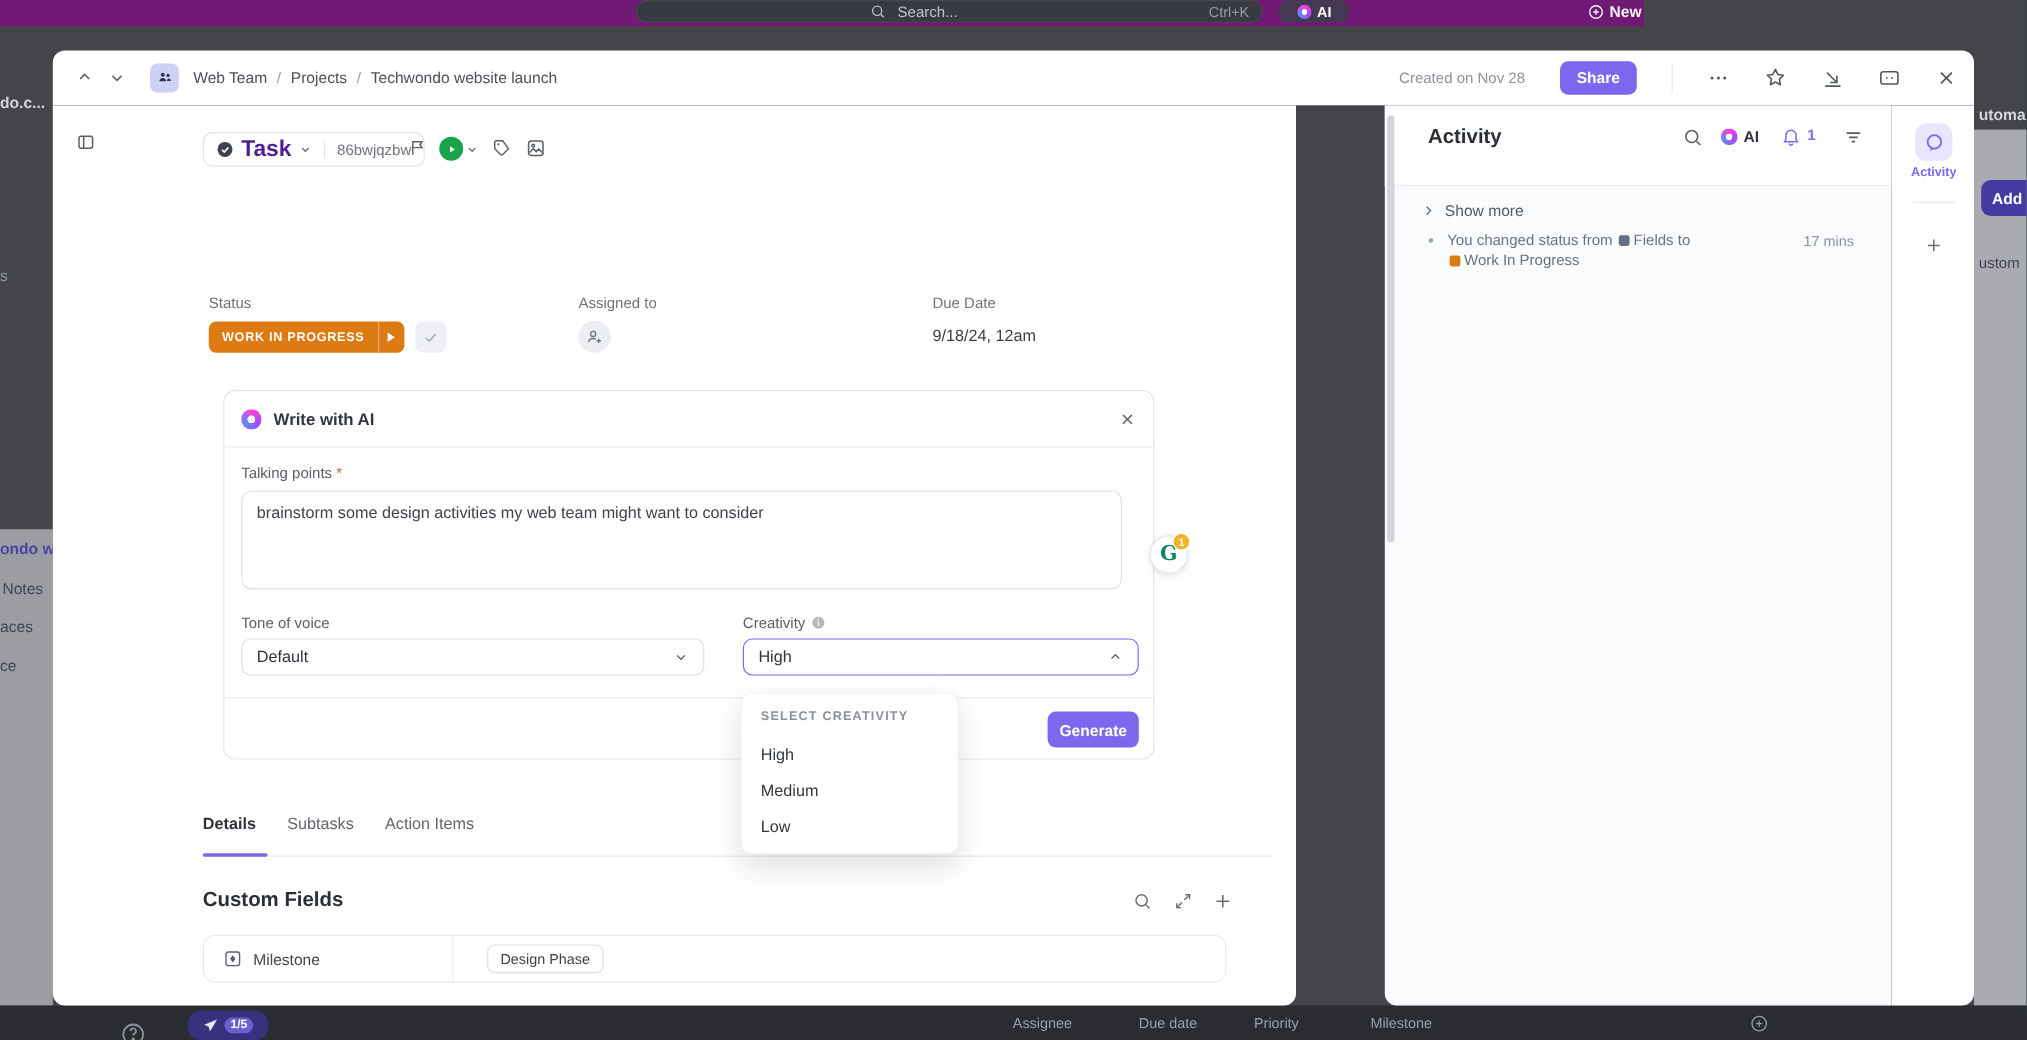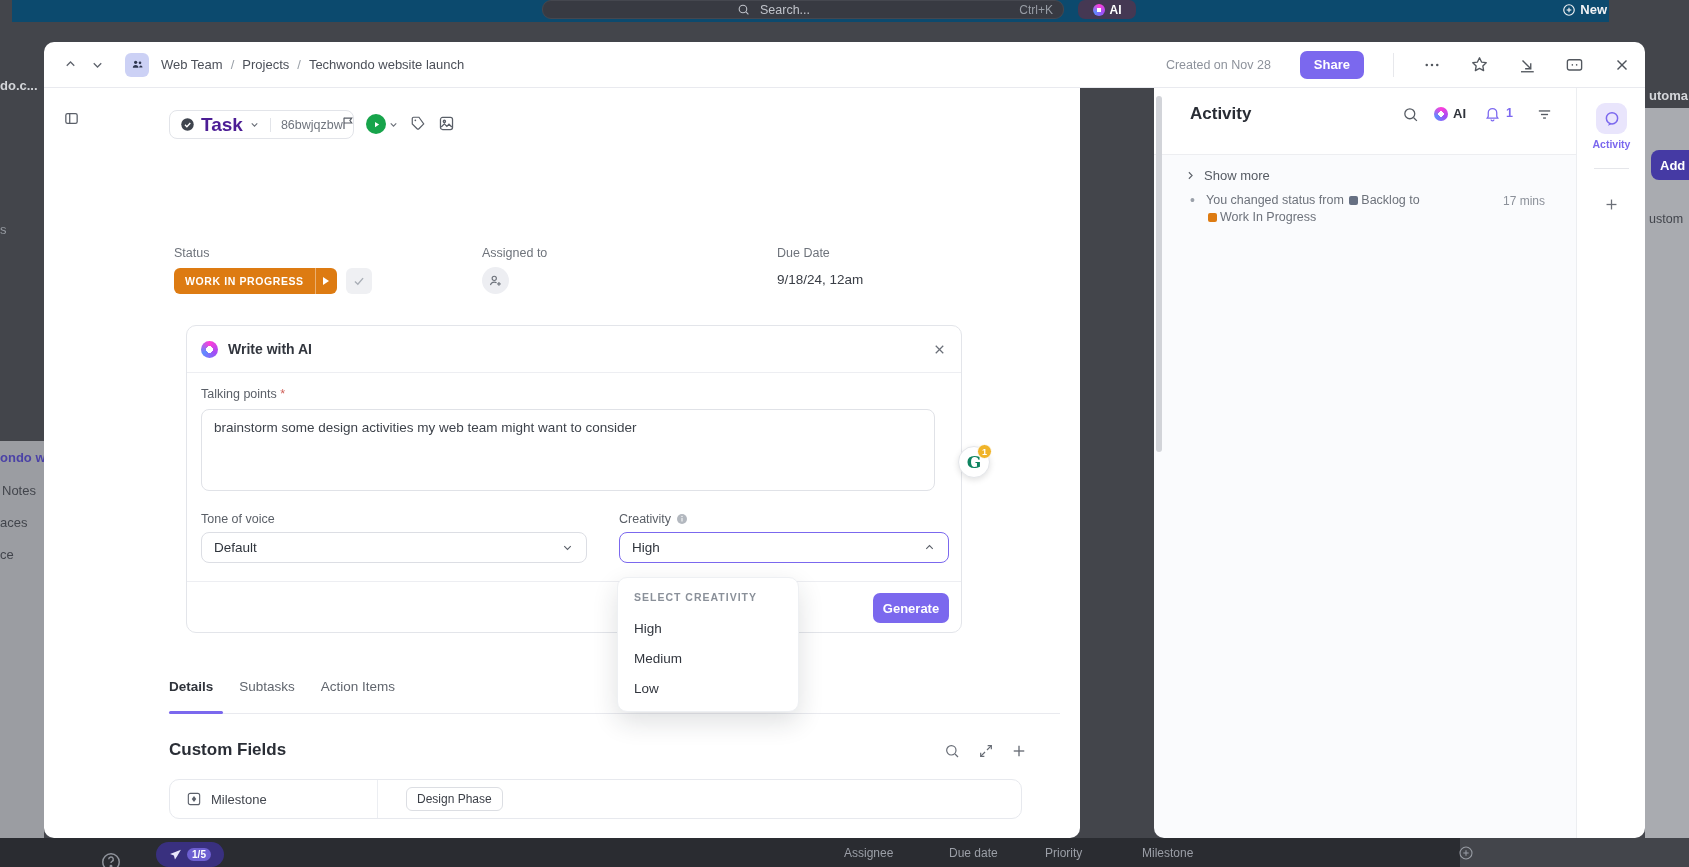--- a/index.html
+++ b/index.html
@@ -2,32 +2,32 @@
 <html><head>
 <meta charset="utf-8">
 <style>
   html,body{margin:0;padding:0;background:#2c2e33;}
   *{box-sizing:border-box;font-family:"Liberation Sans",sans-serif;}
   .stage{position:relative;width:1689px;height:867px;overflow:hidden;background:#43454b;}
   .abs{position:absolute;}
   svg{display:block;}
 
   
-  .topbar{left:12px;top:0;width:1597px;height:22px;background:#0c4a6e;}
+  .topbar{left:0;top:0;width:1370px;height:22px;background:#701a75;}
   .searchpill{left:530px;top:0;width:522px;height:19px;background:#383a42;border:1px solid #45474f;border-radius:9px;display:flex;align-items:center;}
   .searchpill .sicon{margin-left:194px;}
   .searchpill input{background:transparent;border:none;outline:none;color:#c6c9cf;font-size:12.5px;width:150px;margin-left:8px;}
   .searchpill input::placeholder{color:#c0c3ca;}
   .shortcut{margin-left:auto;margin-right:10px;color:#979ca4;font-size:12px;}
   .aipill{left:1066px;top:0;width:58px;height:19px;background:#453853;border-radius:7px;display:flex;align-items:center;justify-content:center;gap:5px;color:#fff;font-size:12px;font-weight:bold;}
   .airing{width:12px;height:12px;border-radius:50%;background:radial-gradient(closest-side,#ffffff 0 38%,transparent 40%),conic-gradient(#ff3dd8,#a44cf5,#5e8bff,#ff3dd8);}
   .newbtn{right:0;top:0;height:19px;display:flex;align-items:center;gap:4px;color:#f2f3f5;font-size:13px;font-weight:bold;padding-right:2px;}
 
   
-  .band-bottom{left:0;top:838px;width:1460px;height:29px;background:#2a2c31;}
+  .band-bottom{left:0;top:838px;width:1689px;height:29px;background:#2a2c31;}
   .frag{color:#d4d6da;font-size:13px;font-weight:bold;white-space:nowrap;}
   .leftlight{left:0;top:441px;width:44px;height:397px;background:#9b9da2;}
   .rightlight{left:1645px;top:108px;width:44px;height:730px;background:#a9abb0;}
   .lfrag{font-size:13px;color:#42454c;white-space:nowrap;}
   .addbtn{left:1651px;top:150px;width:44px;height:30px;background:#453aa4;color:#fff;font-weight:bold;font-size:13px;border-radius:8px 0 0 8px;display:flex;align-items:center;padding-left:9px;}
   .bcol{color:#9b9fa7;font-size:12px;top:846px;white-space:nowrap;}
   .obpill{left:156px;top:842px;width:68px;height:25px;background:#39307f;border-radius:13px;display:flex;align-items:center;justify-content:center;gap:5px;}
   .obbadge{background:#6d5fd1;color:#fff;font-size:10px;font-weight:bold;border-radius:7px;padding:1px 5px;}
 
   
@@ -453,21 +453,21 @@
     <span class="abs iconbtn" style="left:30px;top:81px;">
       <svg width="13" height="13" viewBox="0 0 24 24" fill="none" stroke="#5c6169" stroke-width="2">
           <polyline points="9,6 15,12 9,18"></polyline>
         </svg>
     </span>
     <span class="abs actsub" style="left:50px;top:80px;">Show more</span>
 
     <span class="abs" style="left:36px;top:104px;color:#9ba1aa;font-size:14px;">•</span>
     <div class="abs evt" style="left:52px;top:104px;width:296px;">
       <span>You changed status from</span>
-      <span class="sq sq-backlog"></span><span>Backlog</span>
+      <span class="sq sq-backlog"></span><span>Fields</span>
       <span>to</span>
       <br>
       <span class="sq sq-wip"></span><span>Work In Progress</span>
     </div>
     <span class="abs etime" style="left:349px;top:106px;">17 mins</span>
 
   </div>
 
   <div class="abs rail">
     <div class="railtile">

